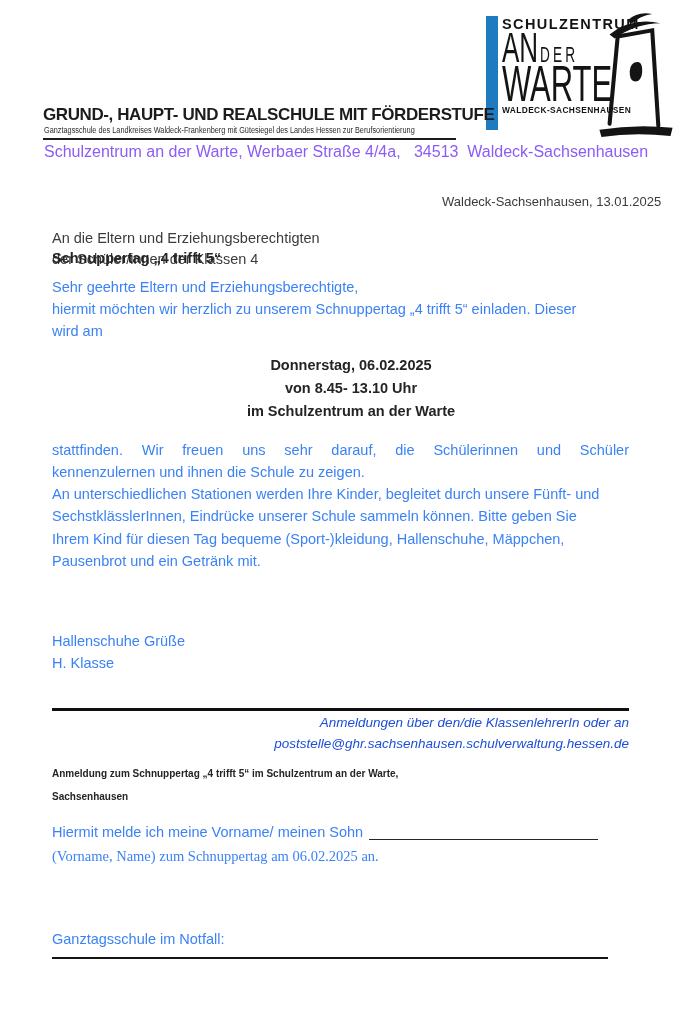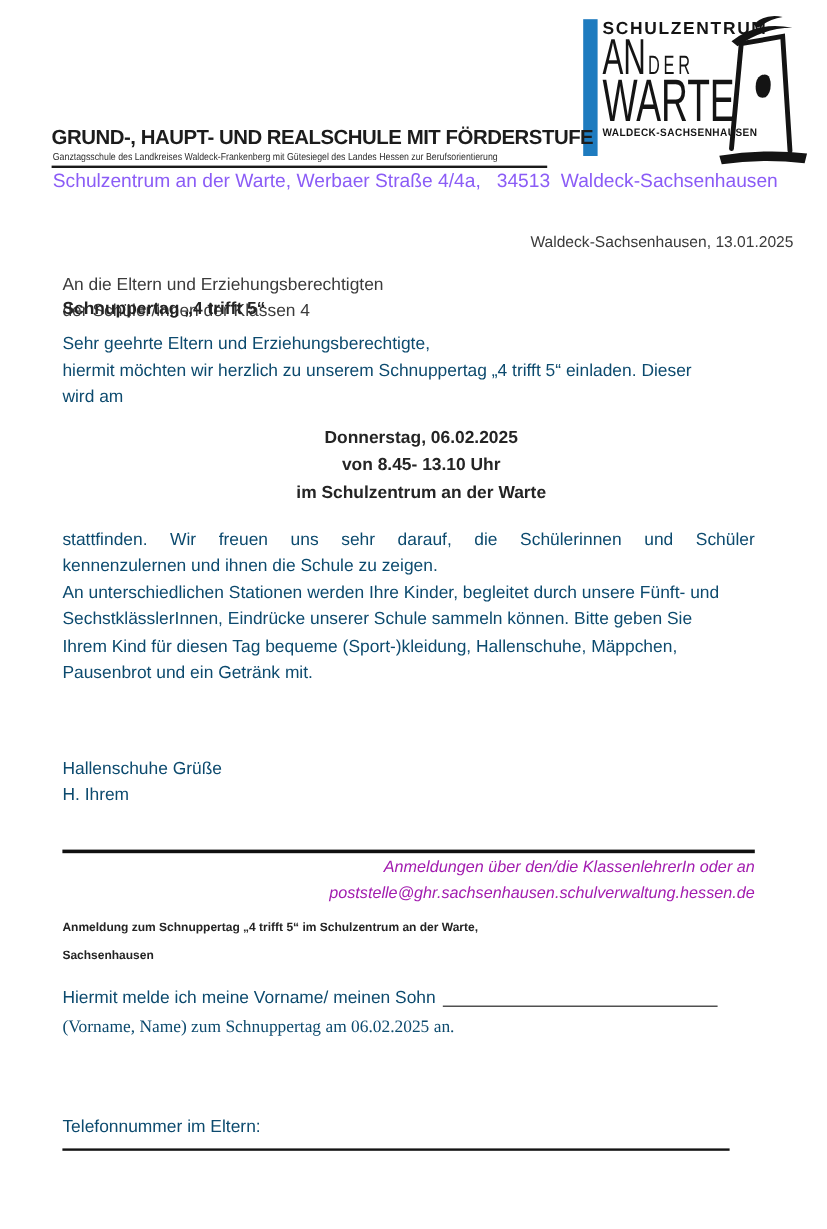--- a/index.html
+++ b/index.html
@@ -1,19 +1,19 @@
 <!DOCTYPE html>
 <html lang="de"><head>
 <meta charset="utf-8">
 <style>
   html,body{margin:0;padding:0;}
   body{background:#ffffff;font-family:"Liberation Sans",sans-serif;color:#3b3b3b;}
   .page{position:relative;width:689px;height:1024px;background:#ffffff;overflow:hidden;}
   .abs{position:absolute;}
-  .t{font-size:14.5px;line-height:22px;color:#0c4a6e;}
+  .t{font-size:14.5px;line-height:22px;color:#3b82f6;}
   .bold{font-weight:bold;color:#242424;}
   .prelines{white-space:pre-line;}
 
   
   .logo-bar{left:486px;top:16px;width:12px;height:114px;background:#1e7bbf;}
   .logo-text{left:502px;top:17px;width:130px;color:#141414;}
   .logo-title{font-weight:bold;font-size:14.5px;line-height:15px;letter-spacing:1.4px;white-space:nowrap;}
   .logo-line2{font-size:42px;line-height:30px;margin-top:1px;transform:scaleX(0.62);transform-origin:left;white-space:nowrap;}
   .logo-der{font-size:22px;letter-spacing:5px;margin-left:3px;}
   .logo-warte{font-size:50px;line-height:36px;margin-top:-4px;transform:scaleX(0.62);transform-origin:left;white-space:nowrap;}
@@ -34,21 +34,21 @@
   .intro{left:52px;top:298px;}
   .event{left:0;top:354px;width:702px;text-align:center;font-weight:bold;color:#242424;font-size:14.5px;line-height:23px;}
   .p1l1{left:52px;top:439px;width:577px;text-align:justify;text-align-last:justify;}
   .p1l2{left:52px;top:461px;}
   .p2{left:52px;top:483px;width:590px;line-height:22.3px;}
   .farewell{left:52px;top:630px;}
   .signature{left:52px;top:652px;}
 
   
   .sep-rule{left:52px;top:708px;width:577px;height:3px;background:#101010;}
-  .note{left:52px;top:712px;width:577px;text-align:right;font-style:italic;font-size:13.5px;line-height:21px;color:#a21caf;}
+  .note{left:52px;top:712px;width:577px;text-align:right;font-style:italic;font-size:13.5px;line-height:21px;color:#1d4ed8;}
 
   
   .form-heading{left:52px;top:762px;width:580px;font-size:10px;line-height:23px;}
   .enroll{left:52px;top:821px;white-space:nowrap;}
   .enroll-suffix{left:52px;top:845px;font-family:Liberation Serif, serif;}
   .blank{display:inline-block;border-bottom:1.5px solid #262626;height:16px;vertical-align:-3px;}
   .blank-name{width:229px;margin-left:6px;}
   .blank-class{width:70px;}
   .blank-school{width:416px;}
   .field-class{left:52px;top:884px;white-space:nowrap;}
@@ -97,30 +97,30 @@
   </div>
 
   <div class="abs t p1l2">kennenzulernen und ihnen die Schule zu zeigen.</div>
   <div class="abs t p1l1">stattfinden. Wir freuen uns sehr darauf, die Schülerinnen und Schüler</div>
   <div class="abs t p2 prelines">An unterschiedlichen Stationen werden Ihre Kinder, begleitet durch unsere Fünft- und
 SechstklässlerInnen, Eindrücke unserer Schule sammeln können. Bitte geben Sie
 Ihrem Kind für diesen Tag bequeme (Sport-)kleidung, Hallenschuhe, Mäppchen,
 Pausenbrot und ein Getränk mit.</div>
 
   <div class="abs t farewell">Hallenschuhe Grüße</div>
-  <div class="abs t signature">H. Ihrem</div>
+  <div class="abs t signature">H. Klasse</div>
 
   <div class="abs sep-rule"></div>
   <div class="abs note prelines">Anmeldungen über den/die KlassenlehrerIn oder an
 poststelle@ghr.sachsenhausen.schulverwaltung.hessen.de</div>
 
   <div class="abs form-heading bold prelines">Anmeldung zum Schnuppertag „4 trifft 5“ im Schulzentrum an der Warte,
 Sachsenhausen</div>
 
   <div class="abs t enroll">
     <span>Hiermit melde ich meine Vorname/ meinen Sohn</span><span class="blank blank-name"></span>
   </div>
   <div class="abs t enroll-suffix">(Vorname, Name) zum Schnuppertag am 06.02.2025 an.</div>
 
-  <div class="abs t field-phone">Telefonnummer im Eltern:</div>
+  <div class="abs t field-phone">Ganztagsschule im Notfall:</div>
   <div class="abs bottom-rule"></div>
 
 </div>
 
 </body></html>

